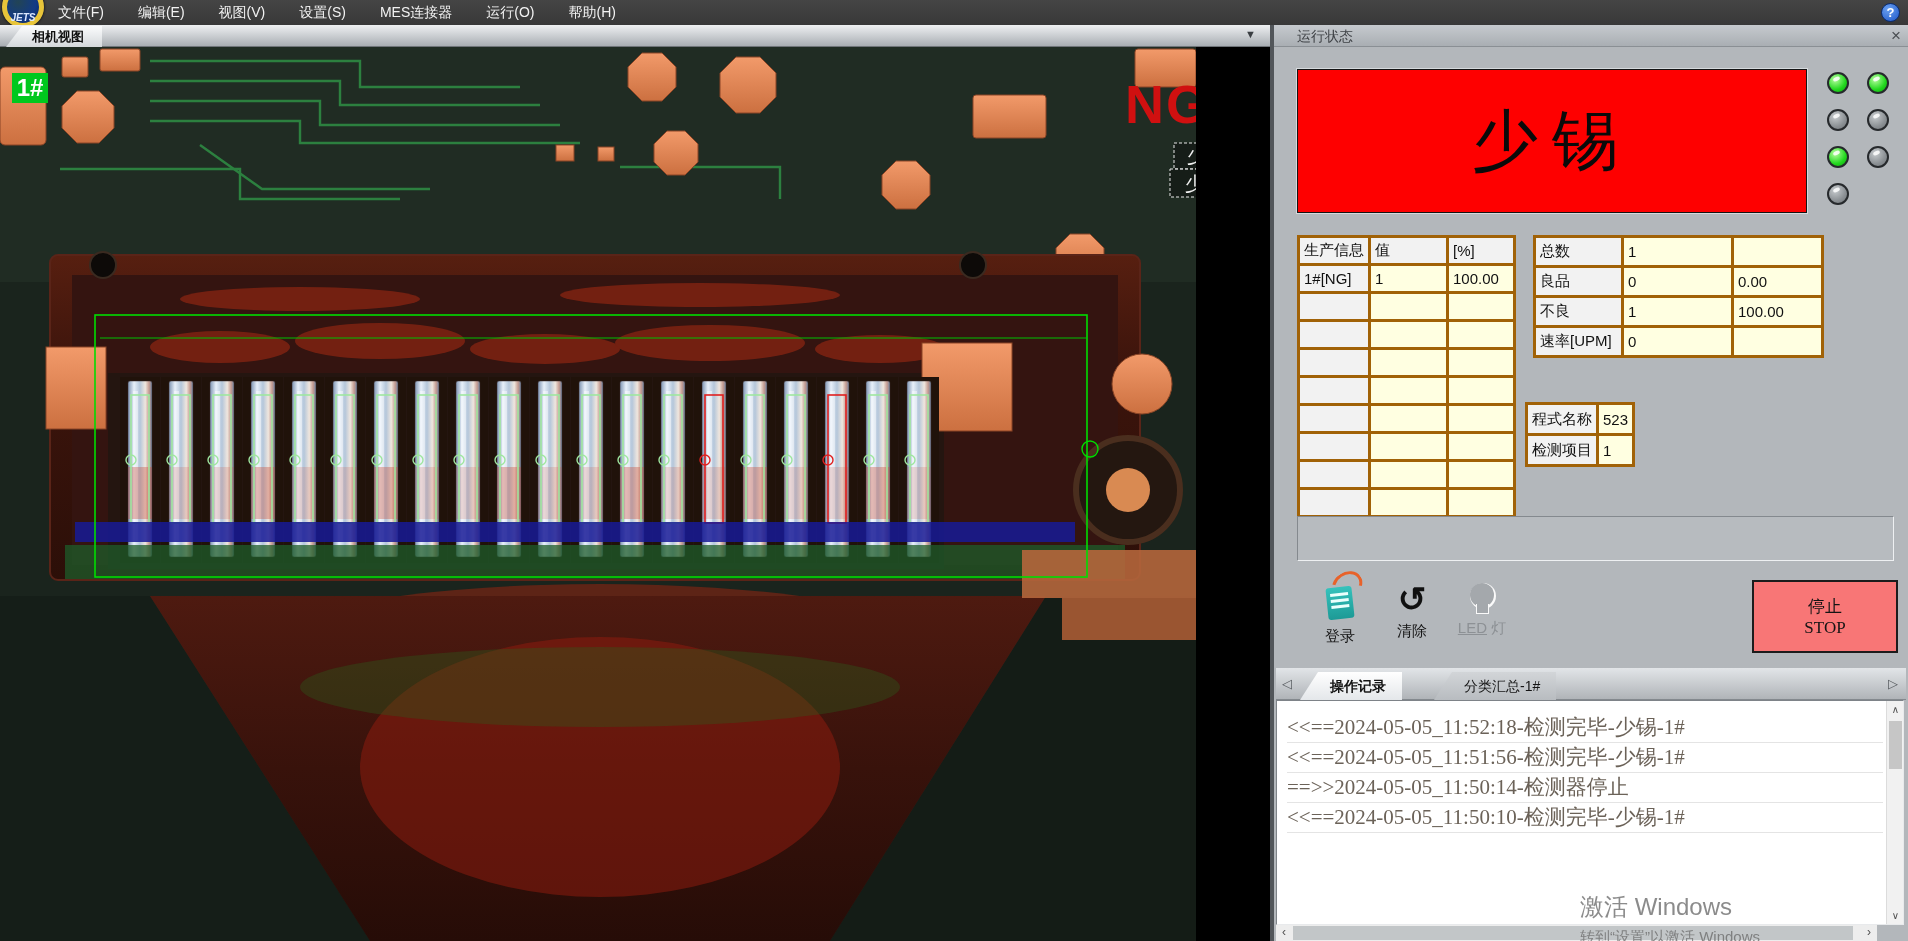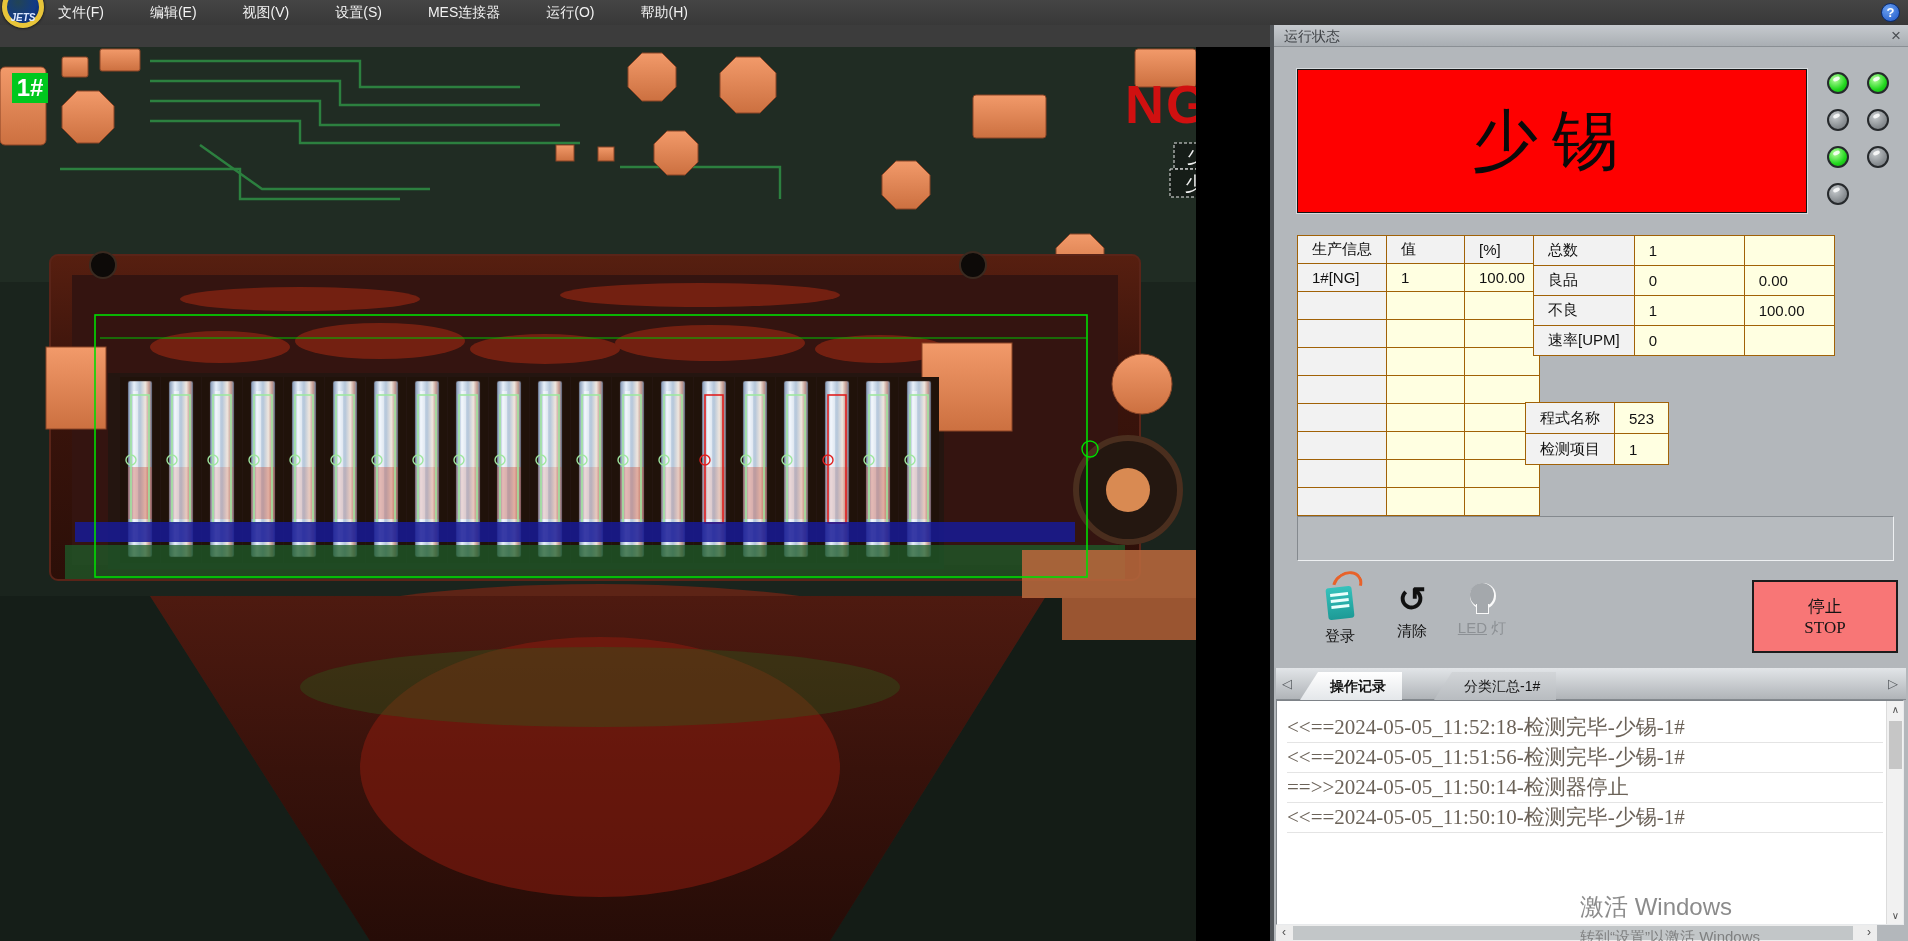--- a/index.html
+++ b/index.html
@@ -8,21 +8,21 @@
   #app { position:absolute; inset:0; width:1591px; height:941px; }
 
   
   .menubar { position:absolute; left:0; top:0; width:1908px; height:25px;
              background:linear-gradient(#454545,#383838); display:flex; align-items:center; }
   .logo { position:absolute; left:2px; top:-14px; width:42px; height:42px; border-radius:50%;
           background:radial-gradient(circle at 35% 35%, #245, #123a86 60%, #0a2050);
           border:5px solid #e8c53a; box-shadow:0 0 3px #000;
           color:#dce8ff; font-style:italic; font-weight:bold; font-size:10px;
           display:flex; align-items:flex-end; justify-content:center; }
-  .menu-items { display:flex; margin-left:58px; gap:46px; }
+  .menu-items { display:flex; margin-left:58px; gap:34px; }
   .menu-item { color:#f2f2f2; font-size:14px; cursor:default; white-space:nowrap; }
   .help-btn { position:absolute; right:8px; top:3px; width:19px; height:19px; border-radius:50%;
               background:radial-gradient(circle at 35% 30%, #6aa0f0, #1d56c8);
               border:1px solid #0a2c70; color:#fff; font-weight:bold; font-size:13px;
               display:flex; align-items:center; justify-content:center; }
 
   
   .cam-tabstrip { position:absolute; left:0; top:25px; width:1270px; height:22px;
                   background:linear-gradient(#eef0f2,#a9aeb3); border-bottom:1px solid #6f7479; }
   .cam-tab { position:absolute; left:6px; top:1px; height:21px; padding:0 18px 0 26px;
@@ -32,39 +32,39 @@
   .cam-dropdown { position:absolute; right:14px; top:3px; font-size:11px; color:#3a3e42; }
 
   
   .camera { position:absolute; left:0; top:47px; width:1270px; height:894px; background:#000; }
   .v-divider { position:absolute; left:1270px; top:25px; width:4px; height:916px; background:#52565a; }
 
   
   .panel { position:absolute; left:1274px; top:25px; width:634px; height:916px; background:#b3b7bb; }
   .panel-title { position:absolute; left:0; top:0; width:634px; height:22px;
                  background:linear-gradient(#c6cace,#a9aeb3); border-bottom:1px solid #8a8f94;
-                 font-size:14px; color:#3f4246; line-height:22px; padding-left:10px; }
+                 font-size:14px; color:#3f4246; line-height:22px; padding-left:23px; }
   .panel-close { position:absolute; right:7px; top:0px; font-size:17px; color:#4a4e52; line-height:22px; cursor:default; }
 
   .banner { position:absolute; left:23px; top:44px; width:510px; height:144px; background:#fe0000;
             border:1px solid #141414; outline:1px solid #d6dadd;
             display:flex; align-items:center; justify-content:center;
             font-family:"Liberation Serif", serif; font-size:66px; color:#0a0a0a; letter-spacing:14px; }
 
   .led-grid { position:absolute; left:553px; top:47px; display:grid;
               grid-template-columns:22px 22px; gap:15px 18px; }
   .led { width:22px; height:22px; border-radius:50%; border:2px solid #26292c; position:relative; }
   .led.on  { background:radial-gradient(circle at 35% 30%, #b8ffa0, #22d81e 60%, #0f9c12); }
   .led.off { background:radial-gradient(circle at 35% 30%, #c8cccf, #8b9094 60%, #6f7478); }
   .led:after { content:''; position:absolute; left:4px; top:3px; width:7px; height:4px;
                border-radius:50%; background:rgba(255,255,255,.85); transform:rotate(-25deg); }
 
   table.tbl { border-collapse:collapse; background:#b3b7bb; font-size:15px; color:#111;
               border:1px solid #6e7378; }
-  table.tbl td { border:1px solid #a16207; padding:0 14px; white-space:nowrap; overflow:hidden; }
+  table.tbl td { border:3px solid #a16207; padding:0 4px; white-space:nowrap; overflow:hidden; }
   td.lab { background:#f2f2f2; }
   td.val { background:#ffffe1; }
 
   .prod-tbl  { position:absolute; left:23px;  top:210px; }
   .prod-tbl td { height:28px; }
   .stats-tbl { position:absolute; left:251px; top:210px;margin-left:8px; }
   .stats-tbl td { height:30px; }
   .run-tbl   { position:absolute; left:251px; top:377px; }
   .run-tbl td { height:31px; }
 
@@ -144,20 +144,24 @@
       <span class="menu-item">编辑(E)</span>
       <span class="menu-item">视图(V)</span>
       <span class="menu-item">设置(S)</span>
       <span class="menu-item">MES连接器</span>
       <span class="menu-item">运行(O)</span>
       <span class="menu-item">帮助(H)</span>
     </div>
     <div class="help-btn">?</div>
   </div>
 
+  <div class="cam-tabstrip">
+    <div class="cam-tab">相机视图</div>
+    <div class="cam-dropdown">▼</div>
+  </div>
 
   <div class="camera">
     <svg width="1196" height="894" viewBox="0 0 1196 894">
       <defs>
         <linearGradient id="pinGrad" x1="0" y1="0" x2="1" y2="0">
           <stop offset="0" stop-color="#7e94b2"></stop>
             <stop offset="0.25" stop-color="#e8f0fa"></stop>
           <stop offset="0.5" stop-color="#b4c6da"></stop>
             <stop offset="0.72" stop-color="#efe6de"></stop>
           <stop offset="0.88" stop-color="#c49a90"></stop>

